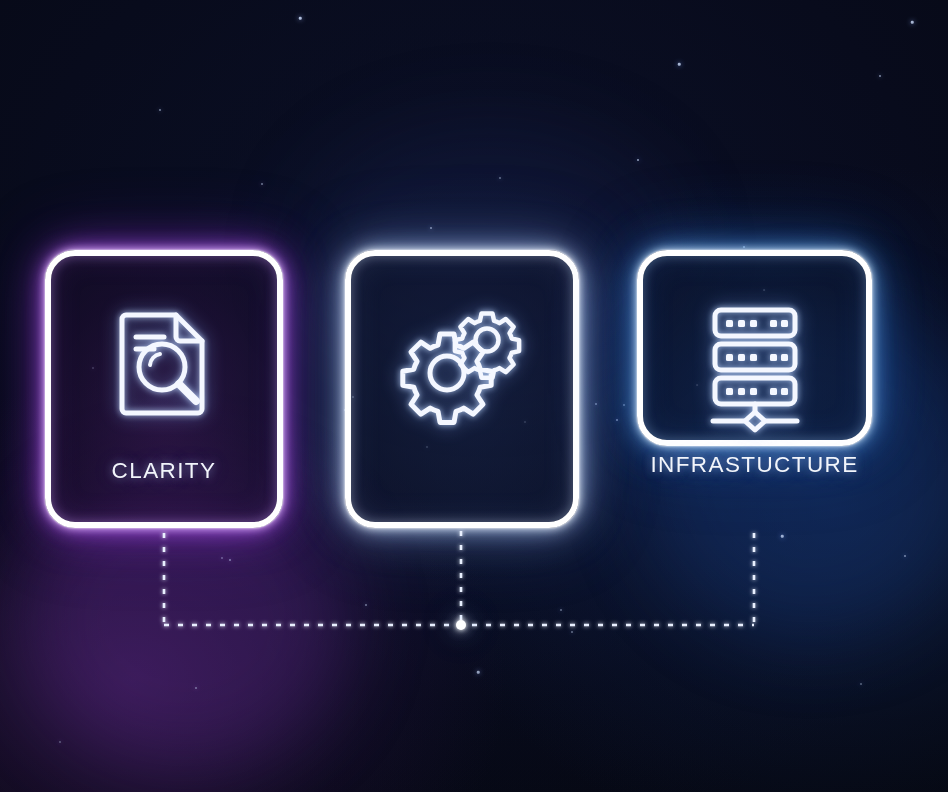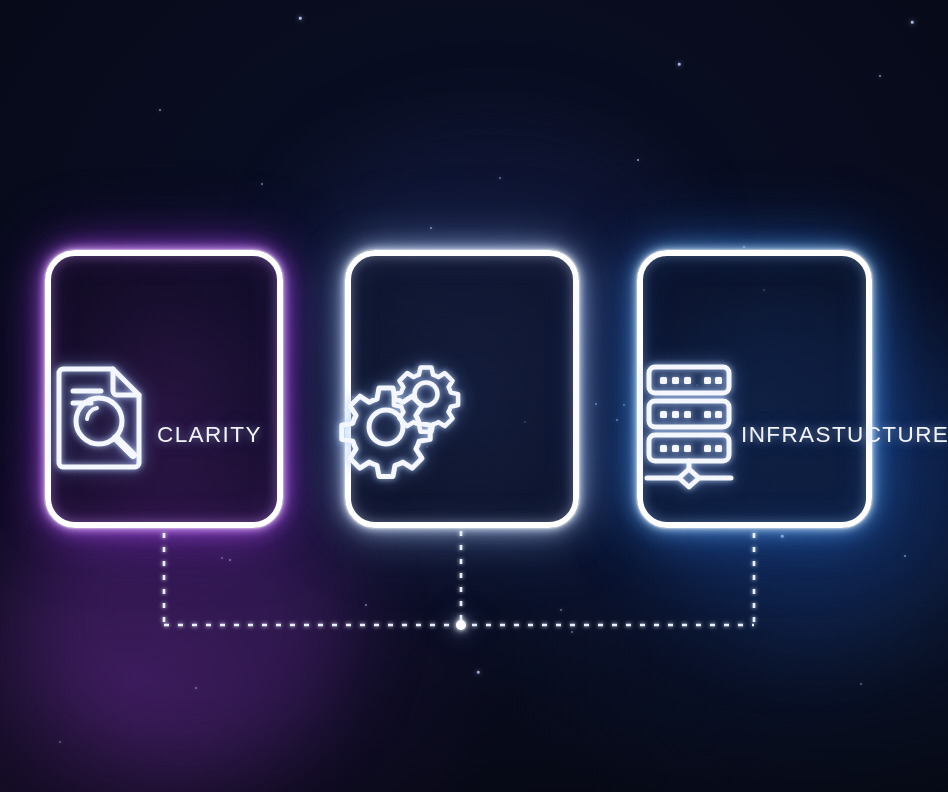--- a/index.html
+++ b/index.html
@@ -59,20 +59,21 @@
     border-radius: 30px;
     border: 6px solid #ffffff;
     box-sizing: border-box;
   }
 
   .card-body {
     position: relative;
     width: 100%;
     height: 100%;
     display: flex;
+    flex-direction: column;
     align-items: center;
     box-sizing: border-box;
     padding-top: 54px;
   }
 
   .card-icon {
     width: 112px;
     height: 116px;
     display: flex;
     align-items: center;
@@ -246,21 +247,21 @@
 
           <g transform="translate(44,66)">
             <path class="icon-stroke" style="stroke-width:5" d="M -7 -39 h 14 l 2 11 a 28.5 28.5 0 0 1 7.8 3.3 l 9.3 -6.1 l 9.9 9.9 l -6.1 9.3 a 28.5 28.5 0 0 1 3.3 7.8 l 11 2 v 14 l -11 2 a 28.5 28.5 0 0 1 -3.3 7.8 l 6.1 9.3 l -9.9 9.9 l -9.3 -6.1 a 28.5 28.5 0 0 1 -7.8 3.3 l -2 11 h -14 l -2 -11 a 28.5 28.5 0 0 1 -7.8 -3.3 l -9.3 6.1 l -9.9 -9.9 l 6.1 -9.3 a 28.5 28.5 0 0 1 -3.3 -7.8 l -11 -2 v -14 l 11 -2 a 28.5 28.5 0 0 1 3.3 -7.8 l -6.1 -9.3 l 9.9 -9.9 l 9.3 6.1 a 28.5 28.5 0 0 1 7.8 -3.3 Z"></path>
             <circle class="icon-stroke" style="stroke-width:5" cx="0" cy="0" r="17"></circle>
           </g>
         </svg>
       </div>
     </div>
   </div>
 
-  <div class="card card-3" style="left:637px; top:250px; width:235px; height:278px;">
+  <div class="card card-3" style="left:637px; top:250px; width:235px; height:196px;">
     <div class="card-fill"></div>
     <div class="card-inner"></div>
     <div class="card-body">
       <div class="card-icon">
         <svg class="glow-icon" width="104" height="110" viewBox="0 0 104 110" aria-hidden="true">
 
           <rect class="icon-stroke" style="stroke-width:5" x="12" y="6" width="80" height="26" rx="6"></rect>
           <rect class="icon-fill" x="23" y="16" width="7" height="7" rx="1.5"></rect>
           <rect class="icon-fill" x="35" y="16" width="7" height="7" rx="1.5"></rect>
           <rect class="icon-fill" x="47" y="16" width="7" height="7" rx="1.5"></rect>

